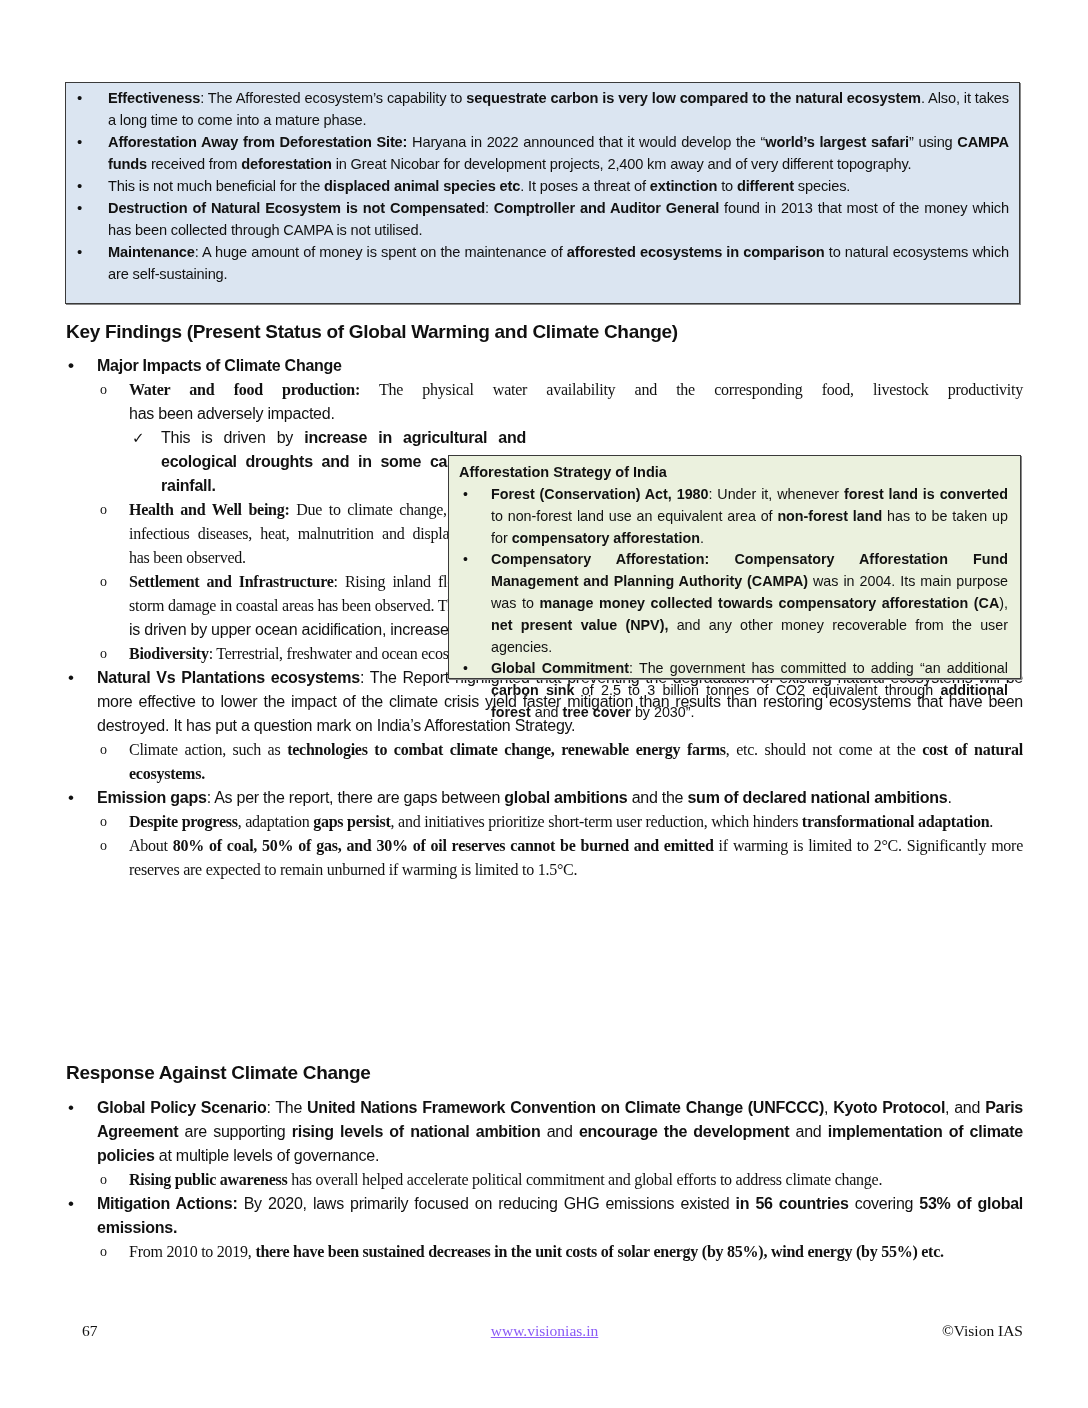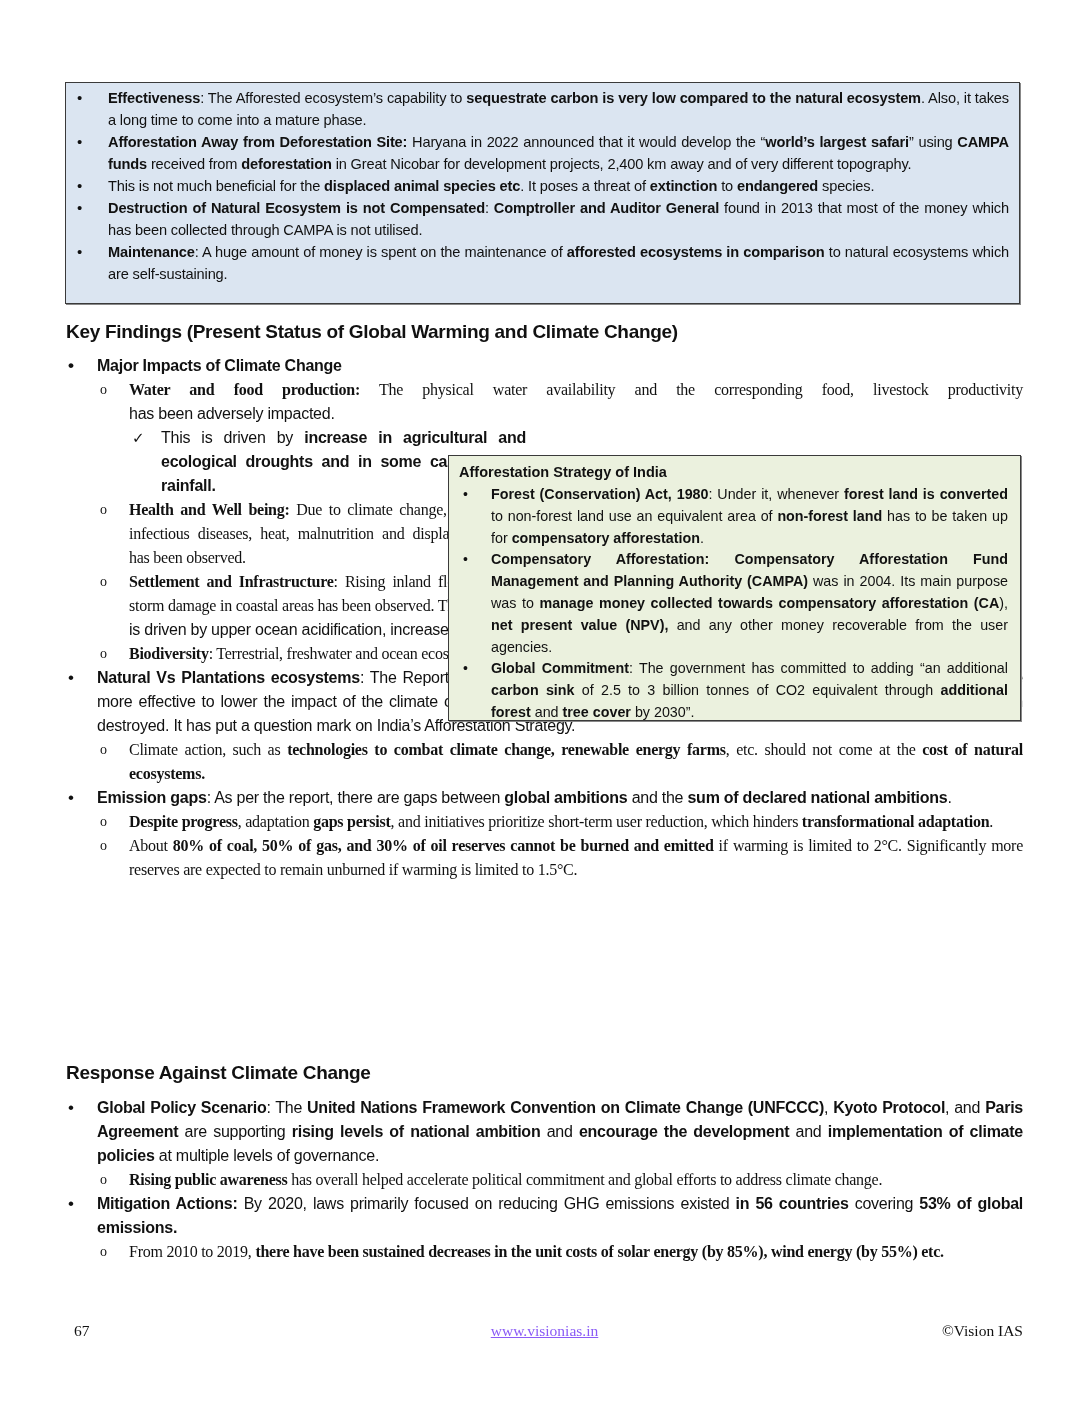--- a/index.html
+++ b/index.html
@@ -22,47 +22,47 @@
   .b1 { position:relative; padding-left:31px; text-align:justify; }
   .b1::before { content:"\2022"; position:absolute; left:2px; top:0; font-size:17px; }
   .b2 { position:relative; padding-left:63px; text-align:justify;font-family:Liberation Serif, serif; }
   .b2::before { content:"o"; position:absolute; left:34px; top:0; font-size:14px; }
   .b3 { position:relative; padding-left:95px; text-align:justify; }
   .b3::before { content:"\2713"; position:absolute; left:66px; top:0; font-size:15px; }
   .narrow { width:365px; }
   .b3.narrow { width:365px; }
   .tj { text-align:justify; text-align-last:justify; }
 
-  .box-green { position:absolute; left:448px; top:455px; width:573px; height:266px;
+  .box-green { position:absolute; left:448px; top:455px; width:573px; height:224px;
                background:#ebf1de; border:1.5px solid #3a3a3a; box-sizing:border-box;
                box-shadow:1px 1px 0 #888; padding:6px 12px 0 10px; }
   .box-green .gtitle { font-size:14.5px; font-weight:bold; line-height:20px; }
   .box-green ul { list-style:none; margin:2px 0 0 0; padding:0; }
   .box-green li { position:relative; padding-left:32px; font-size:14.3px; line-height:21.8px;
                   text-align:justify; }
   .box-green li::before { content:"\2022"; position:absolute; left:4px; top:0; font-size:14px; }
 
   .footer { position:absolute; top:1322px; left:66px; width:957px; height:24px;
             font-family:"Liberation Serif", "DejaVu Serif", serif; font-size:15.5px; }
-  .footer .pg { position:absolute; left:8px; }
+  .footer .pg { position:absolute; left:16px; }
   .footer .link { position:absolute; left:0; right:0; text-align:center; color:#8b5cf6;
                   text-decoration:underline; }
   .footer .copy { position:absolute; right:0;margin-left:32px; }
   b { font-weight:bold; }
 </style>
 </head>
 <body>
 
 <div class="page">
 
   <div class="box-blue">
     <ul>
       <li><b>Effectiveness</b><span>: The Afforested ecosystem’s capability to </span><b>sequestrate carbon is very low compared to the natural ecosystem</b><span>. Also, it takes a long time to come into a mature phase.</span></li>
       <li><b>Afforestation Away from Deforestation Site:</b><span> Haryana in 2022 announced that it would develop the “</span><b>world’s largest safari</b><span>” using </span><b>CAMPA funds</b><span> received from </span><b>deforestation</b><span> in Great Nicobar for development projects, 2,400 km away and of very different topography.</span></li>
-      <li><span>This is not much beneficial for the </span><b>displaced animal species etc</b><span>. It poses a threat of </span><b>extinction</b><span> to </span><b>endangered</b><span> species.</span></li>
+      <li><span>This is not much beneficial for the </span><b>displaced animal species etc</b><span>. It poses a threat of </span><b>extinction</b><span> to </span><b>different</b><span> species.</span></li>
       <li><b>Destruction of Natural Ecosystem is not Compensated</b><span>: </span><b>Comptroller and Auditor General</b><span> found in 2013 that most of the money which has been collected through CAMPA is not utilised.</span></li>
       <li><b>Maintenance</b><span>: A huge amount of money is spent on the maintenance of </span><b>afforested ecosystems in comparison</b><span> to natural ecosystems which are self-sustaining.</span></li>
     </ul>
   </div>
 
   <h3 style="left:66px; top:321px;">Key Findings (Present Status of Global Warming and Climate Change)</h3>
 
   <div class="main" style="top:354px;">
     <div class="b1" style="font-weight:bold;">Major Impacts of Climate Change</div>
     <div class="b2">

